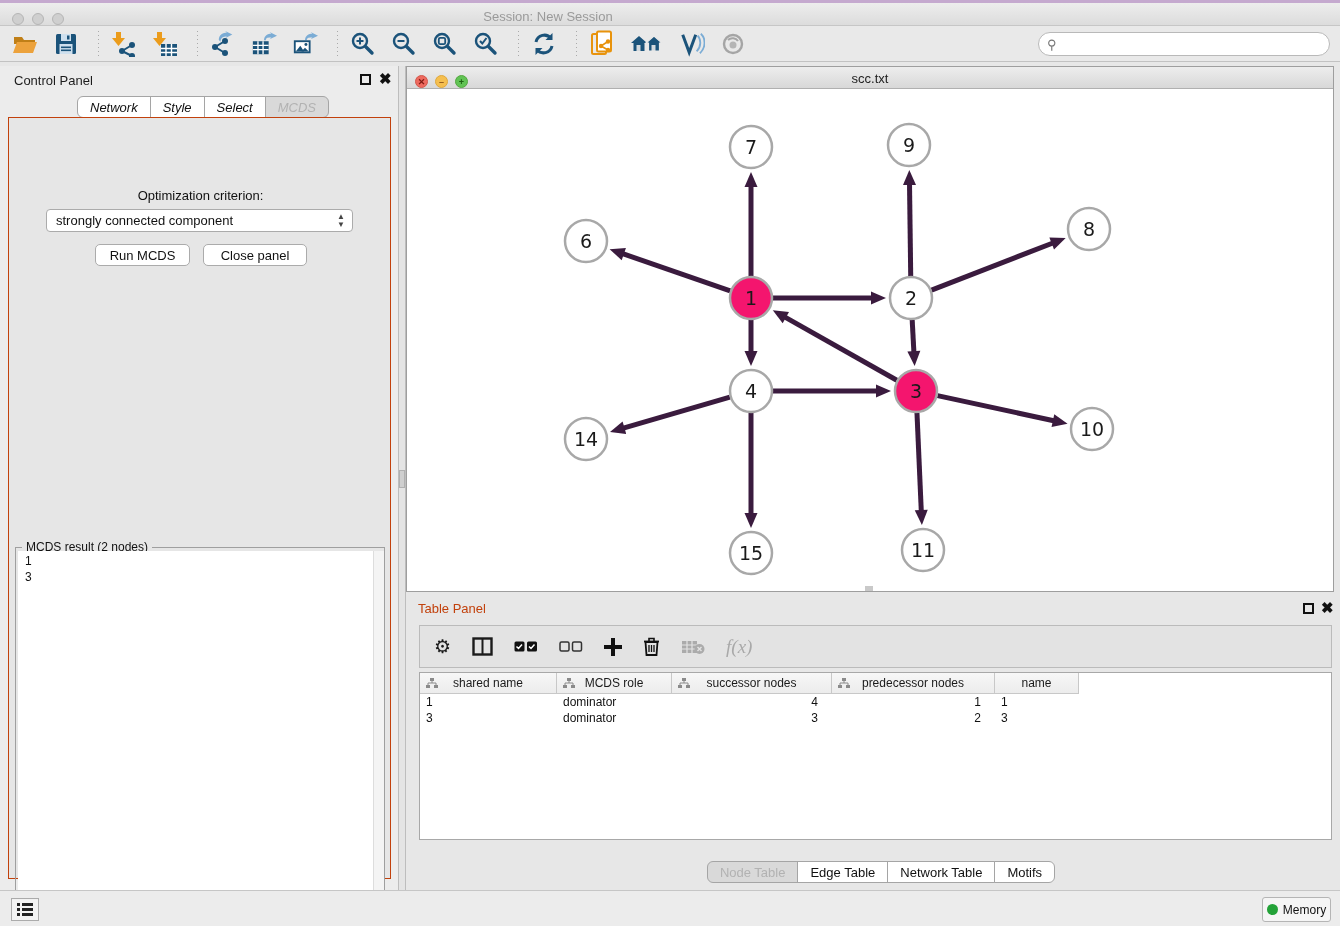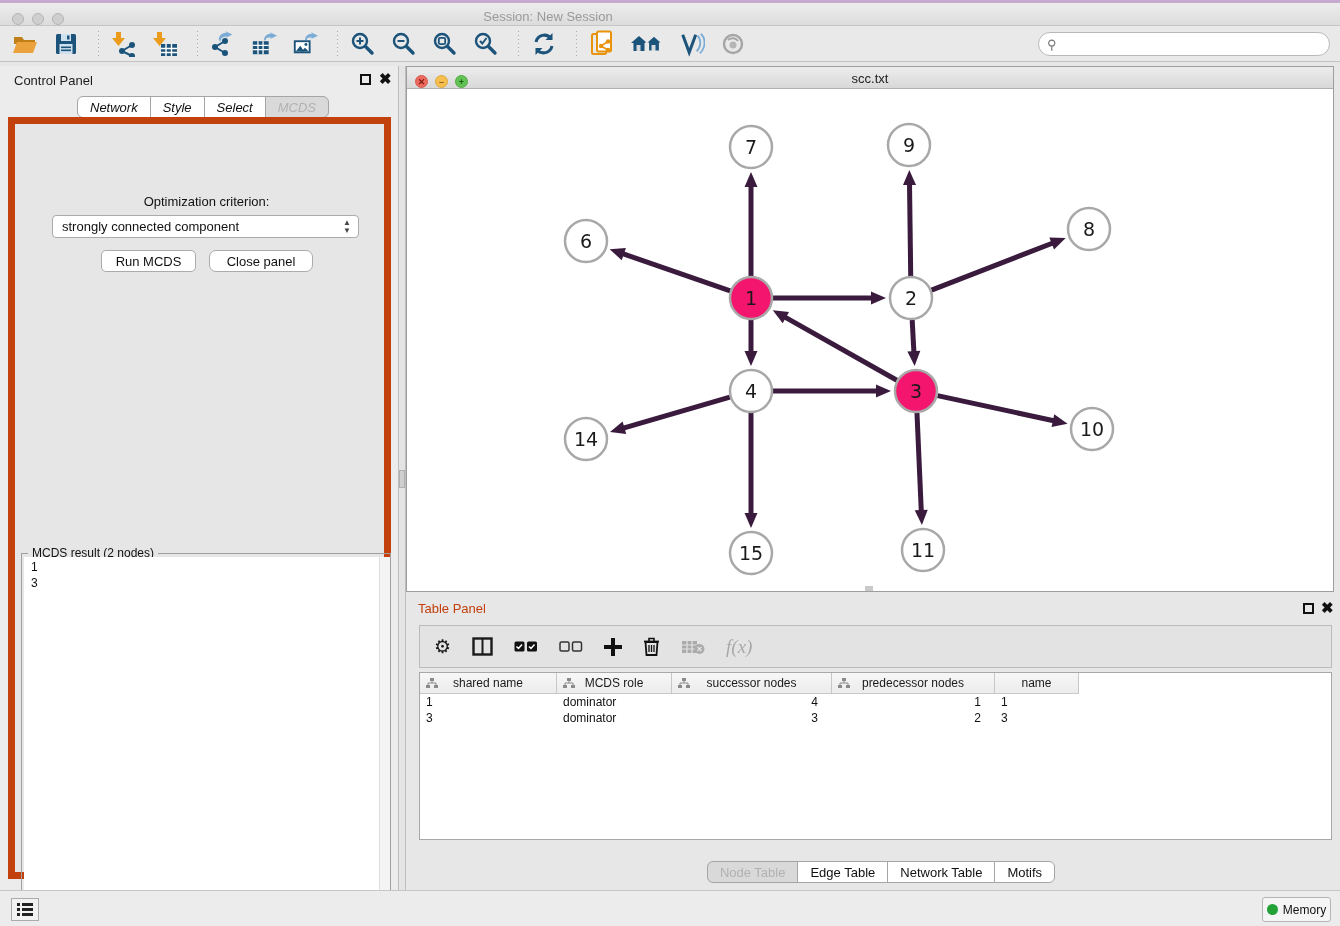--- a/index.html
+++ b/index.html
@@ -36,21 +36,21 @@
   #cp-float { left:360px; top:8px; } #cp-close { left:379px; top:7px; }
 
   .tabrow { display:flex; }
   #cp-tabs { left:77px; top:30px;font-style:italic; }
   .seg-tab { border:1px solid #a5a5a5; background:#fff; color:#111; font-size:13px;
     padding:3px 12px; margin-left:-1px; height:22px; display:flex; align-items:center; }
   .seg-tab.first { border-radius:6px 0 0 6px; margin-left:0; }
   .seg-tab.last { border-radius:0 6px 6px 0; }
   .seg-tab.selected { background:#d9d9d9; color:#b2b2b2; }
 
-  #cp-body { left:8px; top:51px; width:383px; height:762px; background:#e6e6e6; border:7px solid #c2410c; }
+  #cp-body { left:8px; top:51px; width:383px; height:762px; background:#e6e6e6; border:1px solid #c2410c; }
   #opt-label { left:0; top:70px; width:398px; text-align:center; font-size:13px; color:#111; }
   #criterion-select { left:45px; top:91px; width:307px; height:23px; background:#fff; border:1px solid #ababab;
     border-radius:4px; font-size:13px; display:flex; align-items:center; padding-left:9px; color:#111; }
   .stepper { position:absolute; right:7px; top:3px; font-size:8px; color:#444; line-height:8px; text-align:center; }
   .mac-btn { background:#fff; border:1px solid #ababab; border-radius:5px; font-size:13px; color:#111;
     display:flex; align-items:center; justify-content:center; }
   #run-mcds-btn { left:94px; top:126px; width:95px; height:22px; }
   #close-panel-btn { left:202px; top:126px; width:104px; height:22px; }
 
   #mcds-result-group { left:14px; top:429px; width:370px; height:380px; border:1px solid #9f9f9f; }
@@ -273,21 +273,21 @@
     <span class="seg-tab">Select</span>
     <span class="seg-tab last selected">MCDS</span>
   </div>
   <div class="abs" id="cp-body">
     <div class="abs" id="opt-label" style="left:0;width:383px;">Optimization criterion:</div>
     <div class="abs" id="criterion-select" style="left:37px;">
       <span>strongly connected component</span>
       <span class="stepper">▲<br>▼</span>
     </div>
     <div class="abs mac-btn" id="run-mcds-btn" style="left:86px;">Run MCDS</div>
-    <div class="abs mac-btn" id="close-panel-btn" style="left:194px;border-radius:7px;">Close panel</div>
+    <div class="abs mac-btn" id="close-panel-btn" style="left:194px;">Close panel</div>
     <div class="abs" id="mcds-result-group" style="left:6px;padding-left:44px;">
       <span id="mcds-result-title">MCDS result (2 nodes)</span>
       <div id="mcds-result-text">
         <div>1</div>
         <div>3</div>
         <div id="mcds-scrollbar"></div>
       </div>
     </div>
   </div>
 </div>

